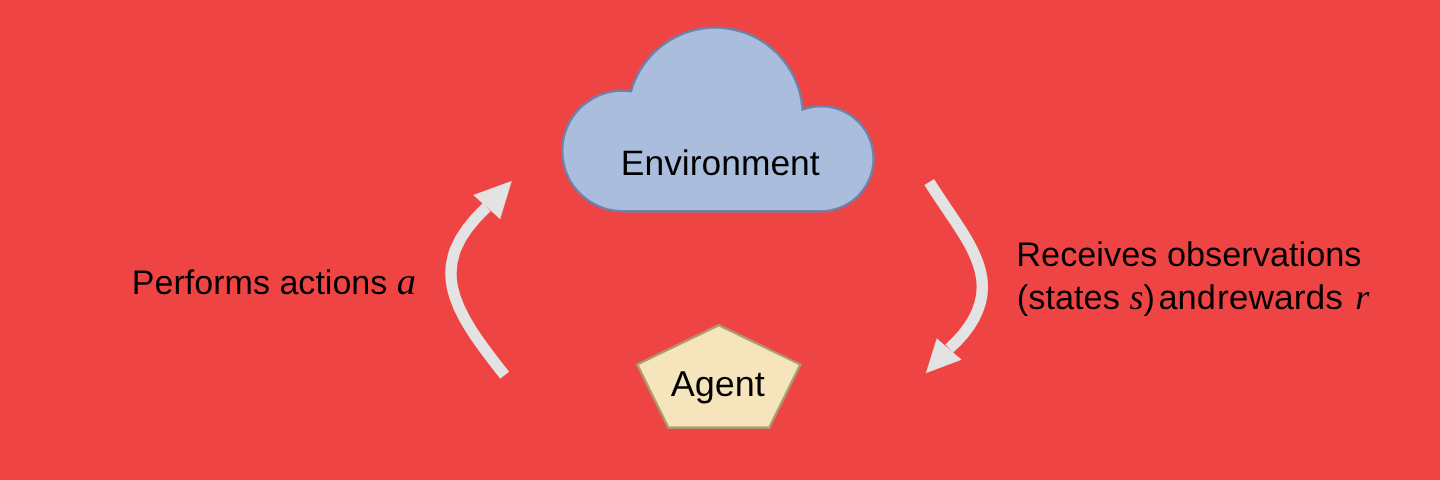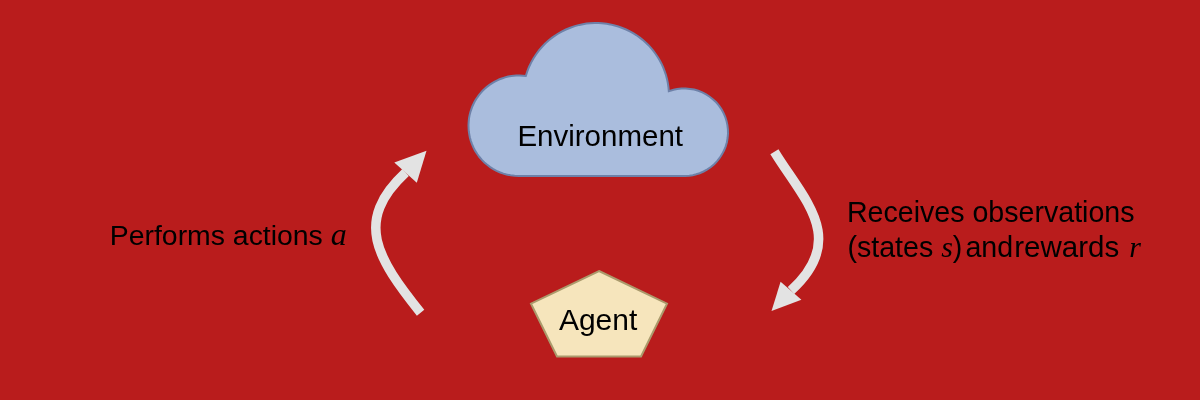--- a/index.html
+++ b/index.html
@@ -1,16 +1,16 @@
 <!DOCTYPE html>
 <html><head>
 <meta charset="utf-8">
 <style>
   html,body{margin:0;padding:0;background:#ffffff;}
-  .stage{position:relative;width:1200px;height:400px;background:#b91c1c;overflow:hidden;}
+  .stage{position:relative;width:1200px;height:400px;background:#ef4444;overflow:hidden;}
 </style>
 </head>
 <body>
 <div class="stage">
 <svg width="1200" height="400" viewBox="0 0 1200 400" xmlns="http://www.w3.org/2000/svg">
 
   <g fill="none" stroke="#e3e3e3" stroke-width="9.5">
     <path d="M420.6,312.7 C376.7,257.7 353.6,221 405.6,172.6"></path>
     <path d="M774.4,151.7 C803.2,199.1 848.4,238.4 791,290.5"></path>
   </g>

